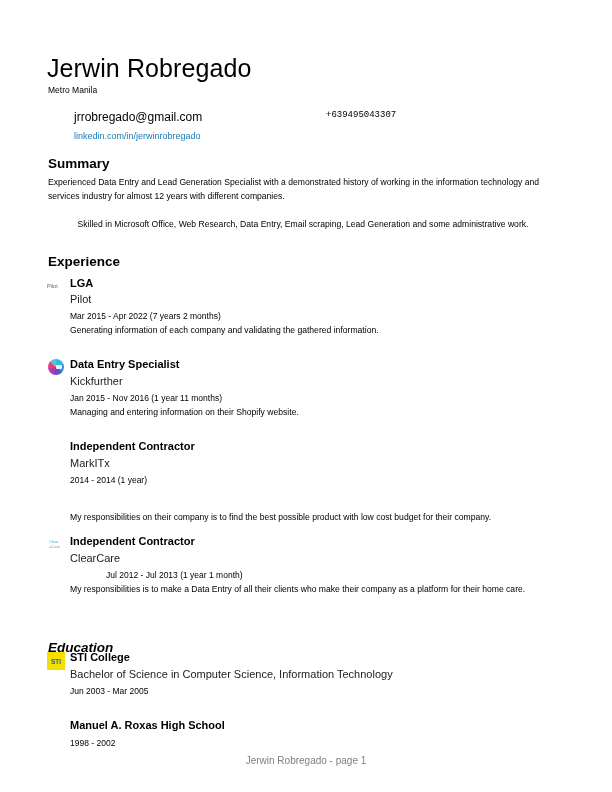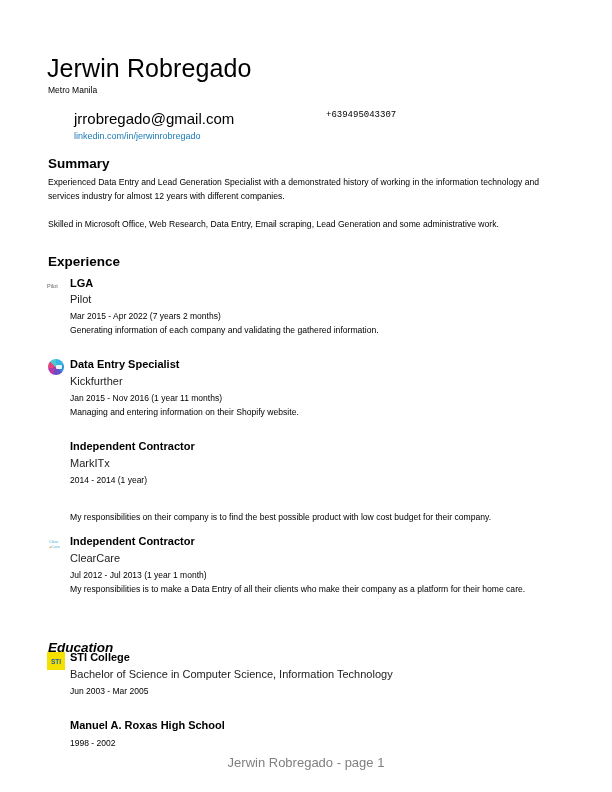--- a/index.html
+++ b/index.html
@@ -1,55 +1,55 @@
 <!DOCTYPE html>
 <html><head>
   <meta charset="utf-8">
   <style>
     * { margin: 0; padding: 0; box-sizing: border-box; }
     html, body { width: 612px; height: 792px; background: #ffffff; overflow: hidden; }
     body { position: relative; font-family: "Liberation Sans", "DejaVu Sans", sans-serif; color: #000; }
 
     .name { position: absolute; left: 47px; top: 54px; font-size: 25px; font-weight: normal; letter-spacing: 0.1px; color: #000; }
     .location { position: absolute; left: 48px; top: 85px; font-size: 8.5px; color: #000; }
-    .email { position: absolute; left: 74px; top: 110px; font-size: 15px; color: #000; }
+    .email { position: absolute; left: 74px; top: 110px; font-size: 12px; color: #000; }
     .phone { position: absolute; left: 326px; top: 110px; font-size: 9px; color: #000; font-family: Liberation Mono, monospace; }
     .linkedin { position: absolute; left: 74px; top: 131px; font-size: 9px; color: #1a7ab8; text-decoration: none; }
 
     .section-title { position: absolute; left: 48px; font-size: 13.5px; font-weight: bold; color: #000; }
     .para { position: absolute; left: 48px; width: 510px; font-size: 8.6px; line-height: 14px; color: #000; }
 
     .entry-title { position: absolute; left: 70px; font-size: 11px; font-weight: bold; color: #000; }
     .entry-sub { position: absolute; left: 70px; font-size: 11px; color: #222; }
     .entry-date { position: absolute; left: 70px; font-size: 8.5px; color: #000; }
     .entry-desc { position: absolute; left: 70px; width: 470px; font-size: 8.6px; line-height: 14px; color: #000; }
 
     .logo { position: absolute; left: 47px; width: 18px; height: 18px; }
     .logo-pilot { font-size: 5.5px; color: #666; width: 18px; height: 10px; line-height: 10px; }
     .logo-kick { border-radius: 50%; background: conic-gradient(#35b6e3 0deg 70deg, #2d8fd8 70deg 130deg, #6a4dc4 130deg 200deg, #b43aa8 200deg 260deg, #e3457a 260deg 310deg, #4dc7d1 310deg 360deg); width: 16px; height: 16px; }
     .logo-kick::after { content: ""; position: absolute; left: 8px; top: 6px; width: 6px; height: 4px; background: #e6f6fb; border-radius: 1px; }
     .logo-clear { width: 16px; height: 12px; font-size: 4px; line-height: 5px; color: #4db6d6; }
     .logo-clear .plus { color: #f08a24; font-weight: bold; }
     .logo-sti { background: #f5e100; width: 18px; height: 18px; font-size: 6.5px; font-weight: bold; color: #1c5ea8; display: flex; align-items: center; justify-content: center; }
 
-    .footer { position: absolute; left: 0; width: 612px; top: 755px; text-align: center; font-size: 13px; color: #808080; padding-left: 0; }
+    .footer { position: absolute; left: 0; width: 612px; top: 755px; text-align: center; font-size: 10px; color: #808080; padding-left: 0; }
     .footer span { position: relative; left: 0px; }
   </style>
 </head>
 <body>
 
 <h1 class="name">Jerwin Robregado</h1>
 <div class="location">Metro Manila</div>
 <div class="email">jrrobregado@gmail.com</div>
 <div class="phone">+639495043307</div>
 <a class="linkedin">linkedin.com/in/jerwinrobregado</a>
 
 <h2 class="section-title" style="top:156px;">Summary</h2>
 <p class="para" style="top:175px;">Experienced Data Entry and Lead Generation Specialist with a demonstrated history of working in the information technology and services industry for almost 12 years with different companies.</p>
-<p class="para" style="top:217px;">Skilled in Microsoft Office, Web Research, Data Entry, Email scraping, Lead Generation and some administrative work.</p>
+<p class="para" style="top:217px;text-align:center;">Skilled in Microsoft Office, Web Research, Data Entry, Email scraping, Lead Generation and some administrative work.</p>
 
 <h2 class="section-title" style="top:254px;">Experience</h2>
 
 <div class="logo logo-pilot" style="top:281px;">Pilot</div>
 <div class="entry-title" style="top:277px;">LGA</div>
 <div class="entry-sub" style="top:293px;">Pilot</div>
 <div class="entry-date" style="top:311px;">Mar 2015 - Apr 2022 (7 years 2 months)</div>
 <div class="entry-desc" style="top:323px;">Generating information of each company and validating the gathered information.</div>
 
 <div class="logo logo-kick" style="top:359px; left:48px;"></div>
@@ -62,21 +62,21 @@
 <div class="entry-sub" style="top:457px;">MarkITx</div>
 <div class="entry-date" style="top:475px;">2014 - 2014 (1 year)</div>
 <div class="entry-desc" style="top:510px;">My responsibilities on their company is to find the best possible product with low cost budget for their company.</div>
 
 <div class="logo logo-clear" style="top:539px; left:49px;">
   <div>Clear</div>
   <div><span class="plus">+</span><span>Care</span></div>
 </div>
 <div class="entry-title" style="top:535px;">Independent Contractor</div>
 <div class="entry-sub" style="top:552px;">ClearCare</div>
-<div class="entry-date" style="top:570px;">Jul 2012 - Jul 2013 (1 year 1 month)</div>
+<div class="entry-date" style="top:570px;margin-left:36px;">Jul 2012 - Jul 2013 (1 year 1 month)</div>
 <div class="entry-desc" style="top:582px;">My responsibilities is to make a Data Entry of all their clients who make their company as a platform for their home care.</div>
 
 <h2 class="section-title" style="top:640px;font-style:italic;">Education</h2>
 
 <div class="logo logo-sti" style="top:652px;">STI</div>
 <div class="entry-title" style="top:651px;">STI College</div>
 <div class="entry-sub" style="top:668px;">Bachelor of Science in Computer Science, Information Technology</div>
 <div class="entry-date" style="top:686px;">Jun 2003 - Mar 2005</div>
 
 <div class="entry-title" style="top:719px;">Manuel A. Roxas High School</div>

